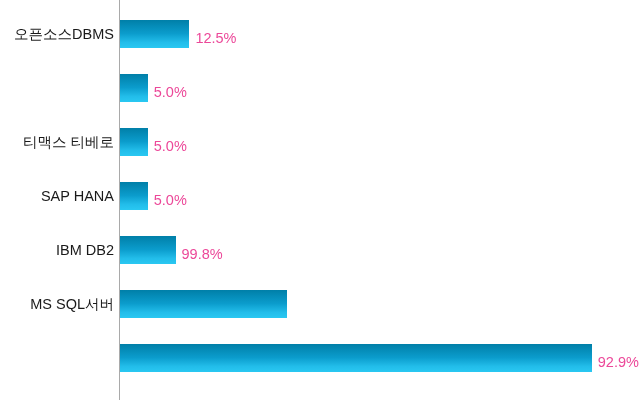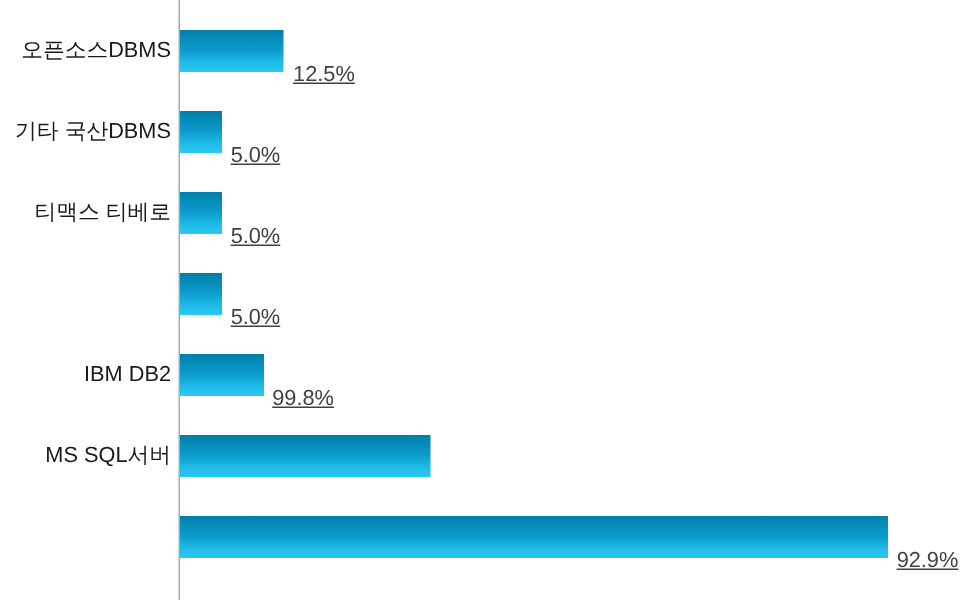--- a/index.html
+++ b/index.html
@@ -63,53 +63,52 @@
   .bar {
     position: absolute;
     left: 120px;
     top: 0;
     height: 28px;
     background: linear-gradient(to bottom, #007fa8 0%, #0b9ccc 48%, #22bdea 80%, #2ac8f2 100%);
   }
 
   .value-label {
     position: absolute;
-    top: 16px;
+    top: 4px;
     height: 28px;
     line-height: 28px;
     white-space: nowrap;
     font-size: 14.5px;
-    color: #404040;
-    text-decoration: underline;
+    color: #ec4899;
   }
 </style>
 </head>
 <body>
 
 <div id="chart-root">
 
   <div id="axis-line"></div>
 
   <div id="rows">
       <div class="bar-row" style="top: 20px;">
         <div class="cat-label">오픈소스DBMS</div>
         <div class="bar" style="width: 69.375px;"></div>
         <div class="value-label" style="left: 195.375px;">12.5%</div>
       </div>
       <div class="bar-row" style="top: 74px;">
-        <div class="cat-label">기타 국산DBMS</div>
         <div class="bar" style="width: 27.75px;"></div>
         <div class="value-label" style="left: 153.75px;">5.0%</div>
       </div>
       <div class="bar-row" style="top: 128px;">
         <div class="cat-label">티맥스 티베로</div>
         <div class="bar" style="width: 27.75px;"></div>
         <div class="value-label" style="left: 153.75px;">5.0%</div>
       </div>
       <div class="bar-row" style="top: 182px;">
+        <div class="cat-label">SAP HANA</div>
         <div class="bar" style="width: 27.75px;"></div>
         <div class="value-label" style="left: 153.75px;">5.0%</div>
       </div>
       <div class="bar-row" style="top: 236px;">
         <div class="cat-label">IBM DB2</div>
         <div class="bar" style="width: 55.5px;"></div>
         <div class="value-label" style="left: 181.5px;">99.8%</div>
       </div>
       <div class="bar-row" style="top: 290px;">
         <div class="cat-label">MS SQL서버</div>

